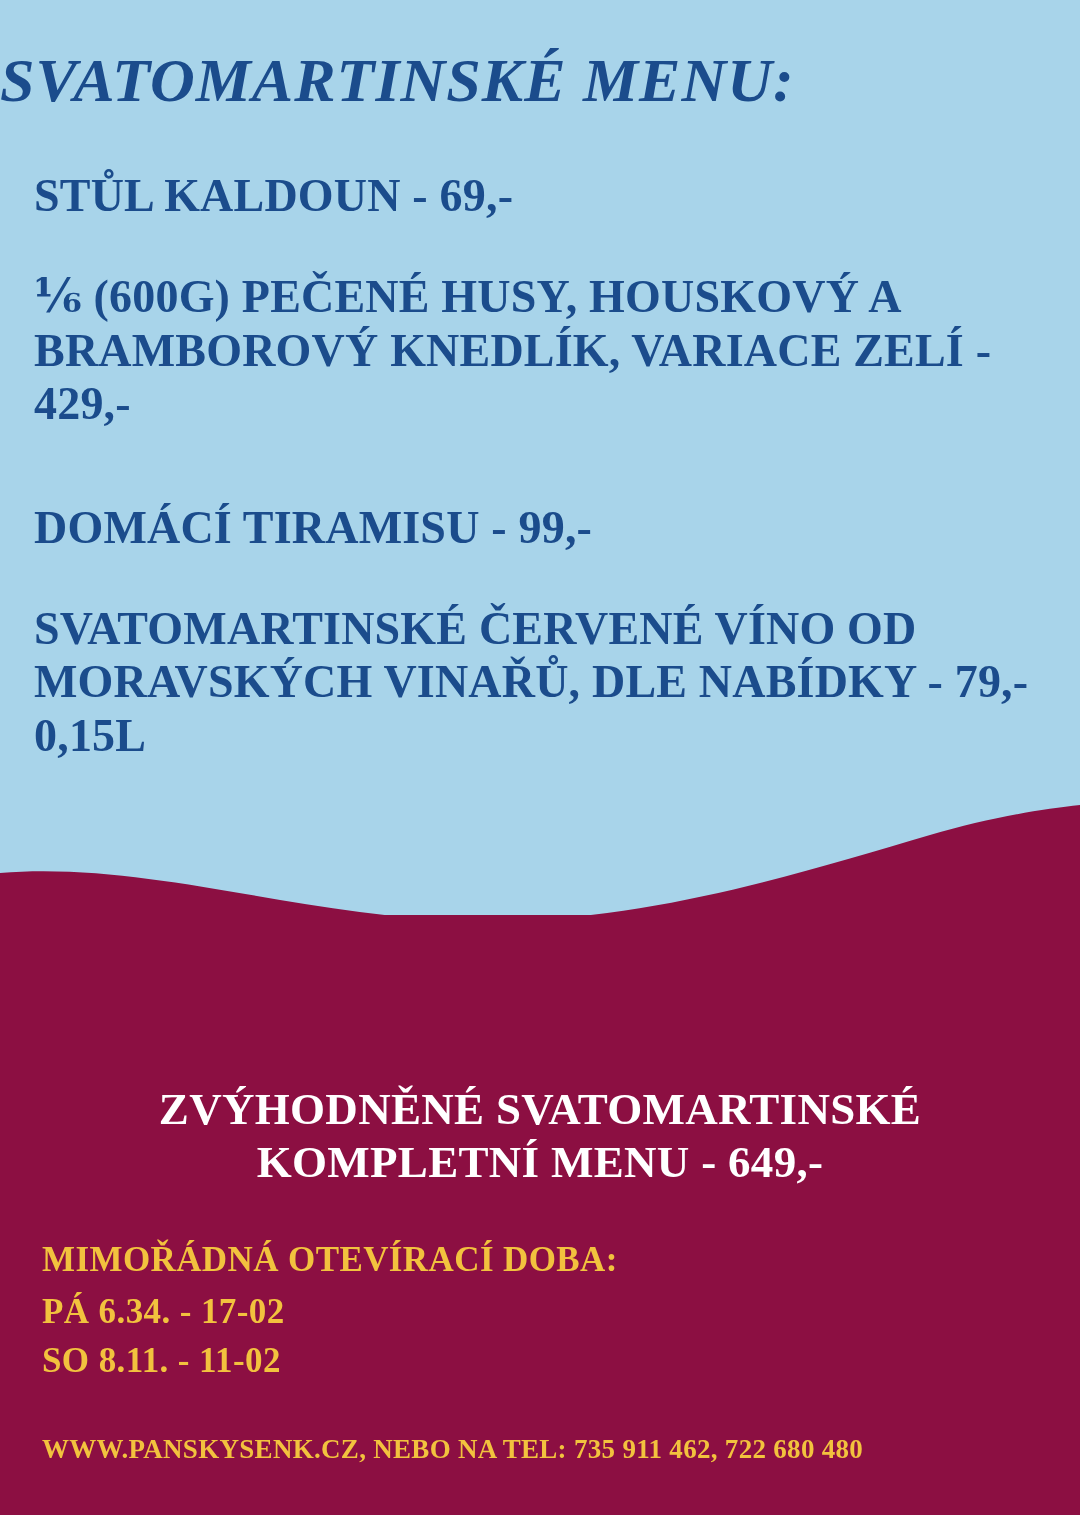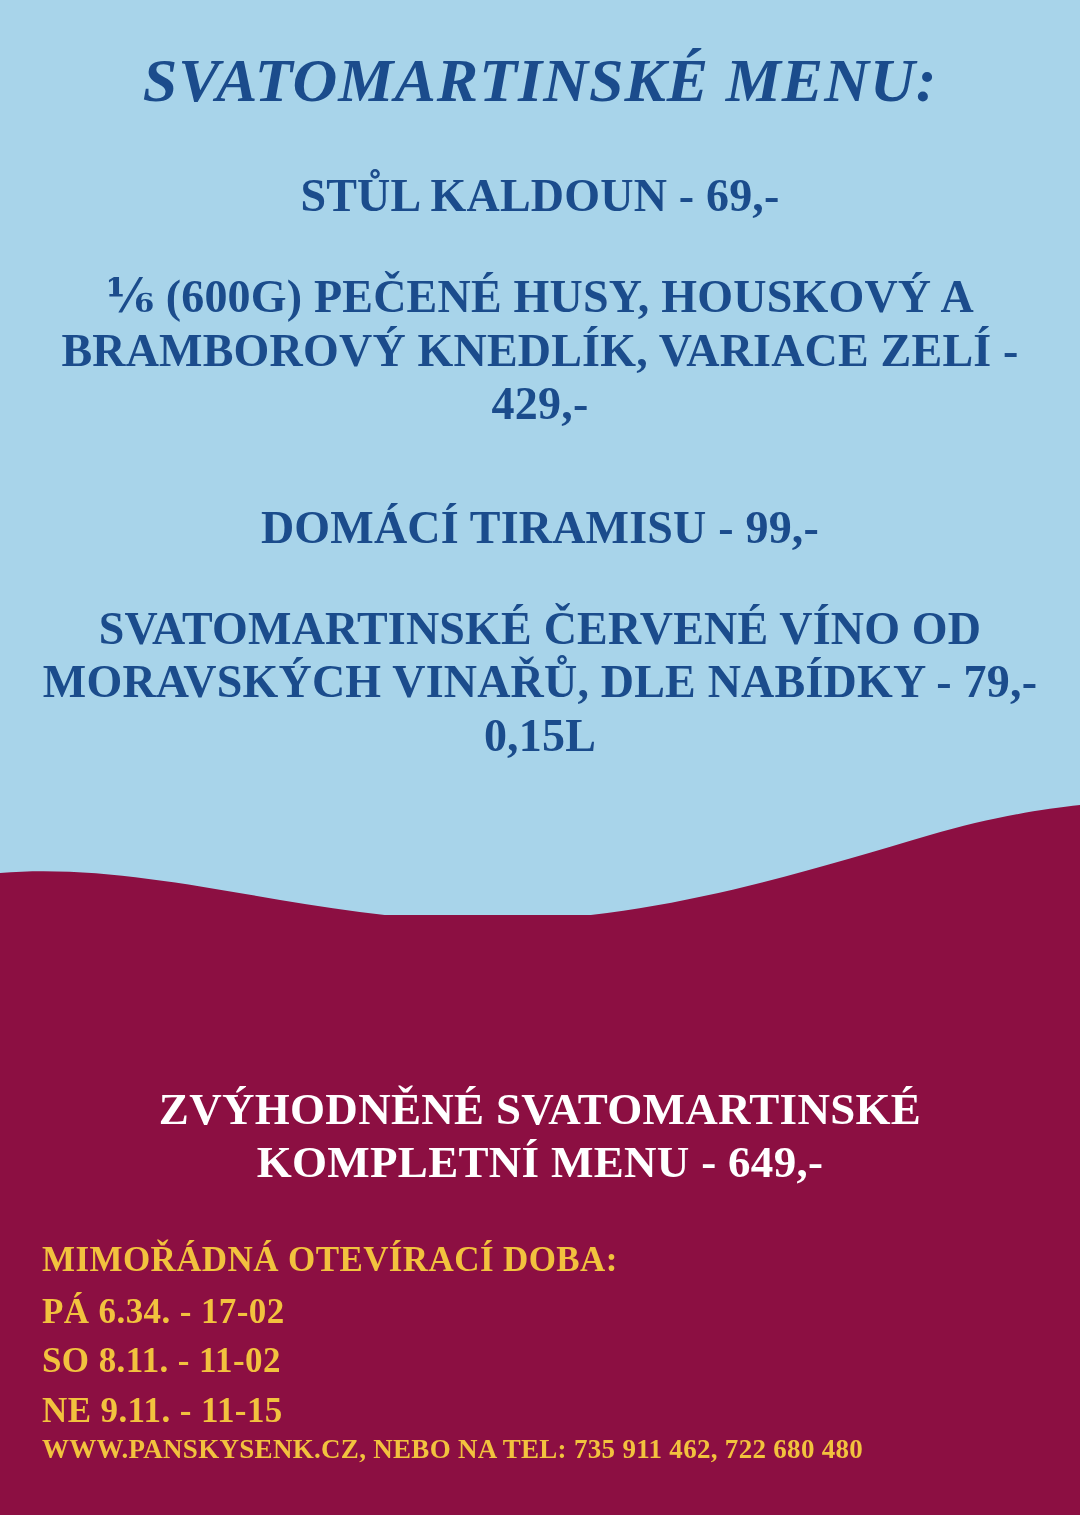--- a/index.html
+++ b/index.html
@@ -23,21 +23,20 @@
     overflow: hidden;
   }
 
   
   .top-section {
     position: absolute;
     top: 0;
     left: 0;
     width: 1080px;
     height: 880px;
-    text-align: center;
     color: #1b4c8c;
   }
 
   .menu-title {
     font-size: 62px;
     font-weight: bold;
     font-style: italic;
     letter-spacing: 1px;
     margin: 0;
     padding-top: 48px;
@@ -158,21 +157,20 @@
     </svg>
     <div class="bottom-fill"></div>
 
     <div class="bottom-content">
       <div class="deal-headline">ZVÝHODNĚNÉ SVATOMARTINSKÉ KOMPLETNÍ MENU - 649,-</div>
 
       <div class="hours-block">
         <div class="hours-title">MIMOŘÁDNÁ OTEVÍRACÍ DOBA:</div>
         <div>PÁ 6.34. -  17-02</div>
         <div>SO 8.11. - 11-02</div>
-        <div>NE 9.11. - 11-15</div>
       </div>
 
       <div class="reservation-block">
         <div>WWW.PANSKYSENK.CZ, NEBO NA TEL: 735 911 462, 722 680 480</div>
       </div>
     </div>
   </div>
 
 </div>
 

